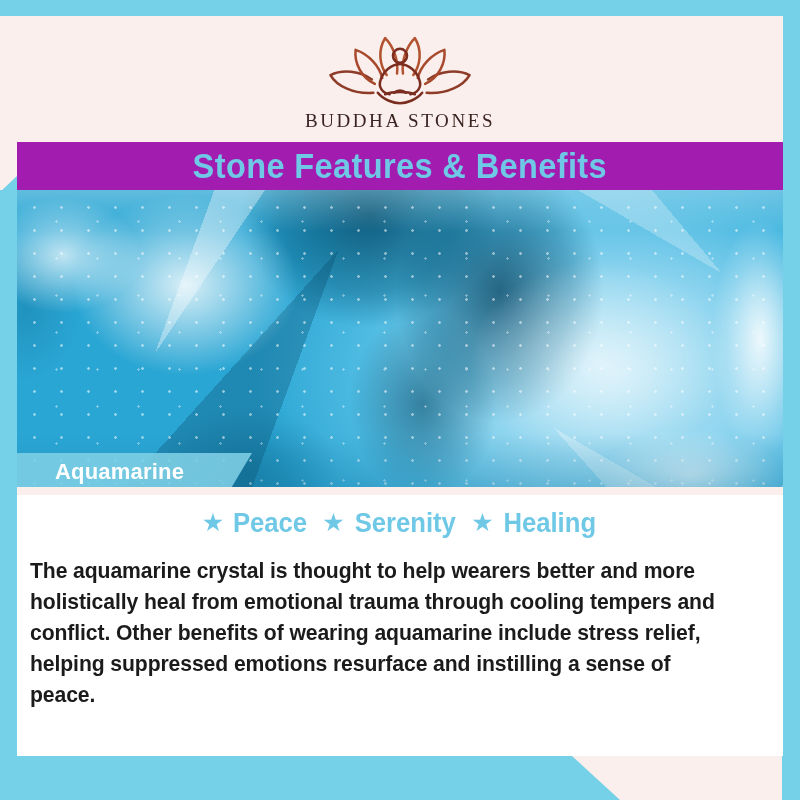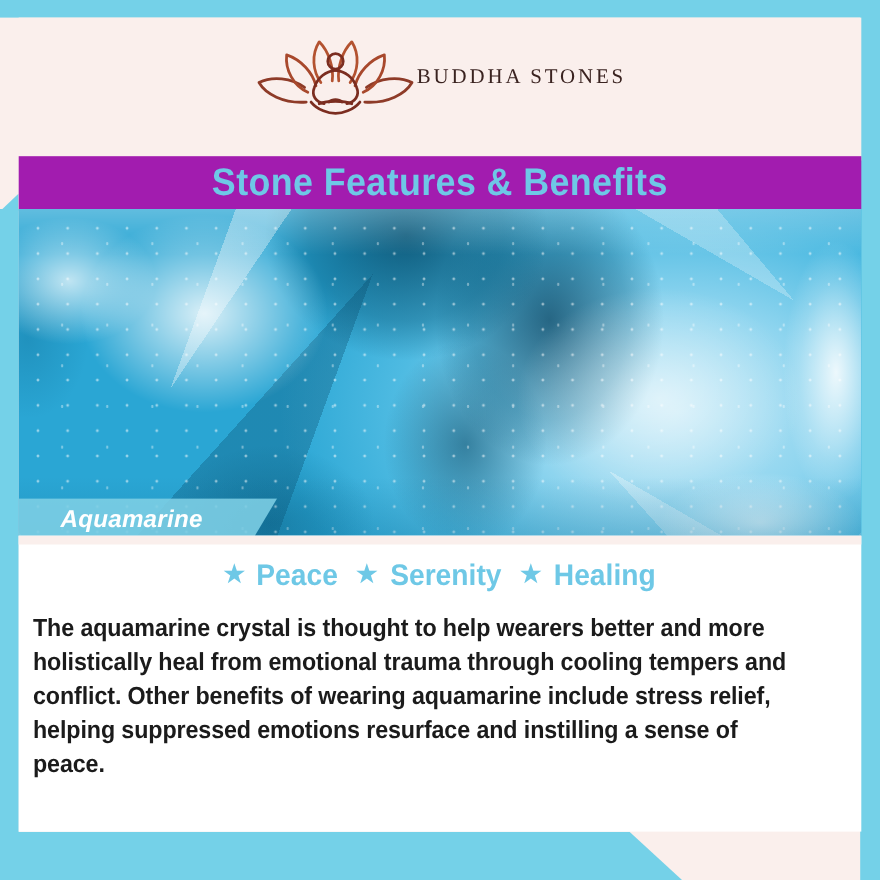--- a/index.html
+++ b/index.html
@@ -72,21 +72,21 @@
     height: 130px;
     background: #faefec;
     display: flex;
     flex-direction: column;
     align-items: center;
     justify-content: flex-start;
   }
   .logo-wrap {
     margin-top: 13px;
     display: flex;
-    flex-direction: row;
+    flex-direction: column;
     align-items: center;
   }
   .logo-mark {
     width: 148px;
     height: 78px;
     display: block;
   }
   .brand-name {
     margin-top: 3px;
     font-family: "Liberation Serif", serif;
@@ -194,21 +194,20 @@
     display: flex;
     align-items: center;
   }
   .stone-name {
     margin-left: 38px;
     font-family: "Liberation Sans", sans-serif;
     font-weight: bold;
     font-size: 22px;
     color: #ffffff;
     letter-spacing: 0.2px;
-    font-style: italic;
   }
 
   
   .content {
     position: absolute;
     left: 17px;
     top: 487px;
     width: 766px;
     height: 269px;
     background: #ffffff;

